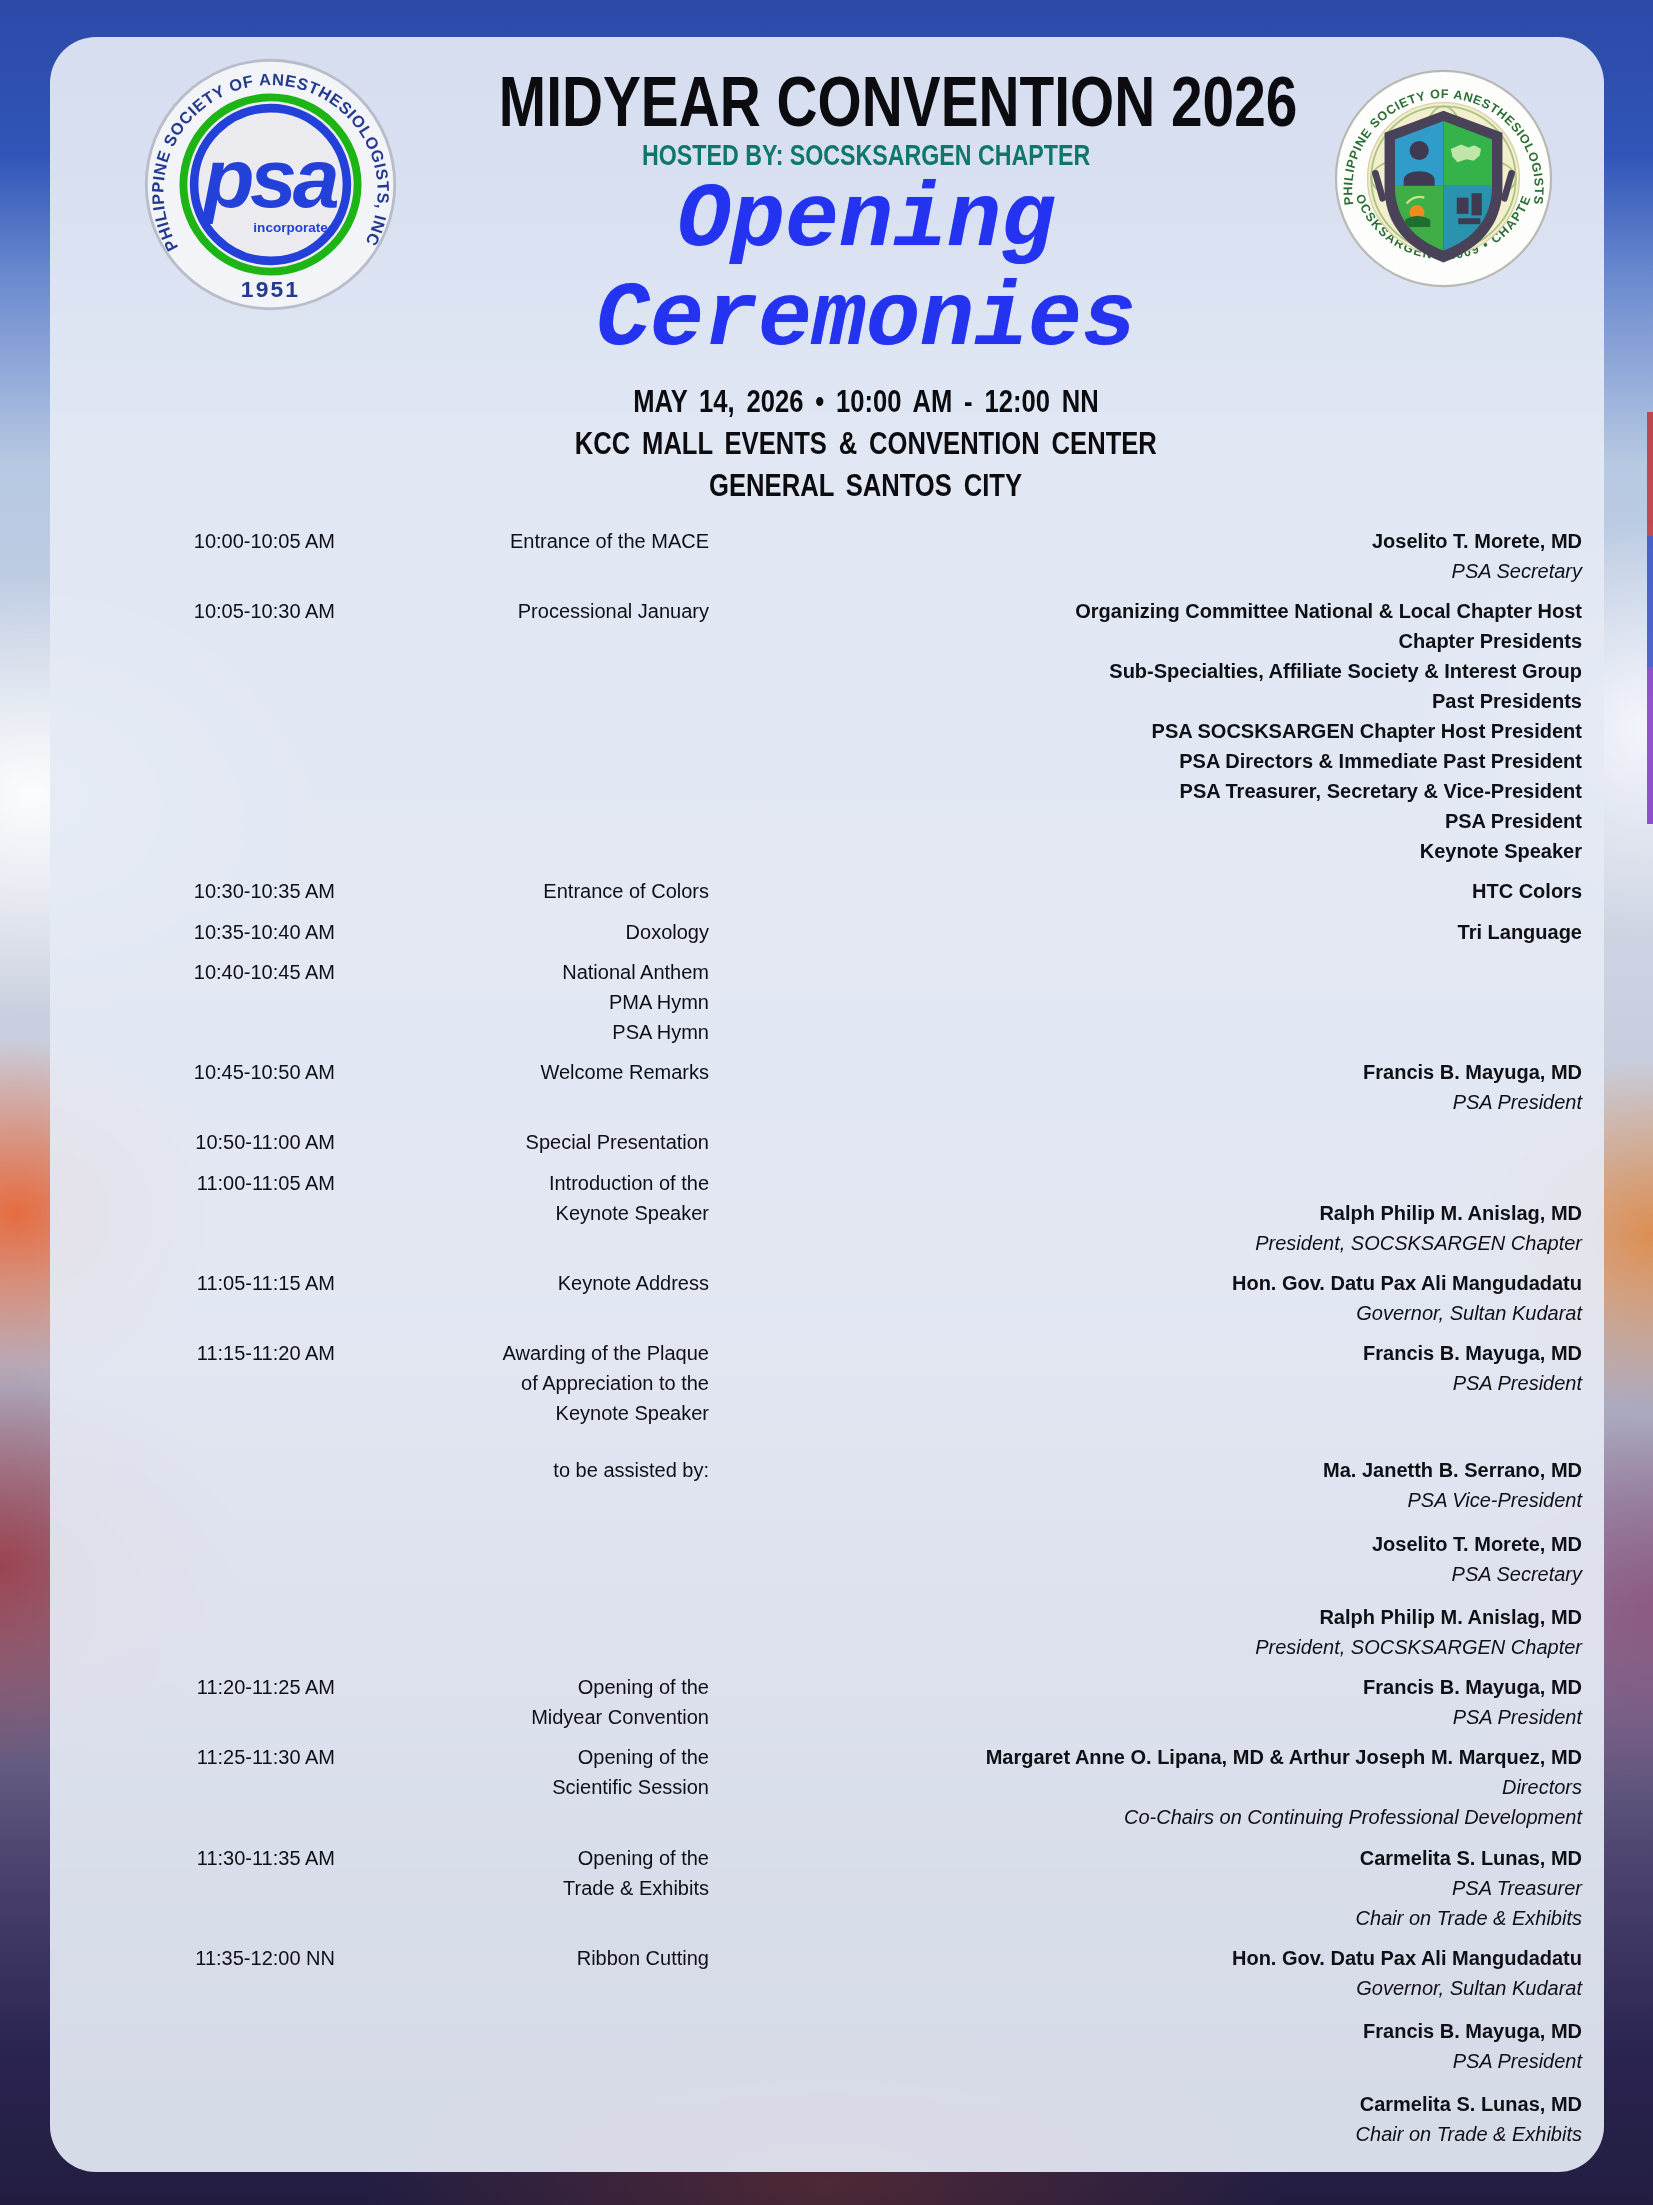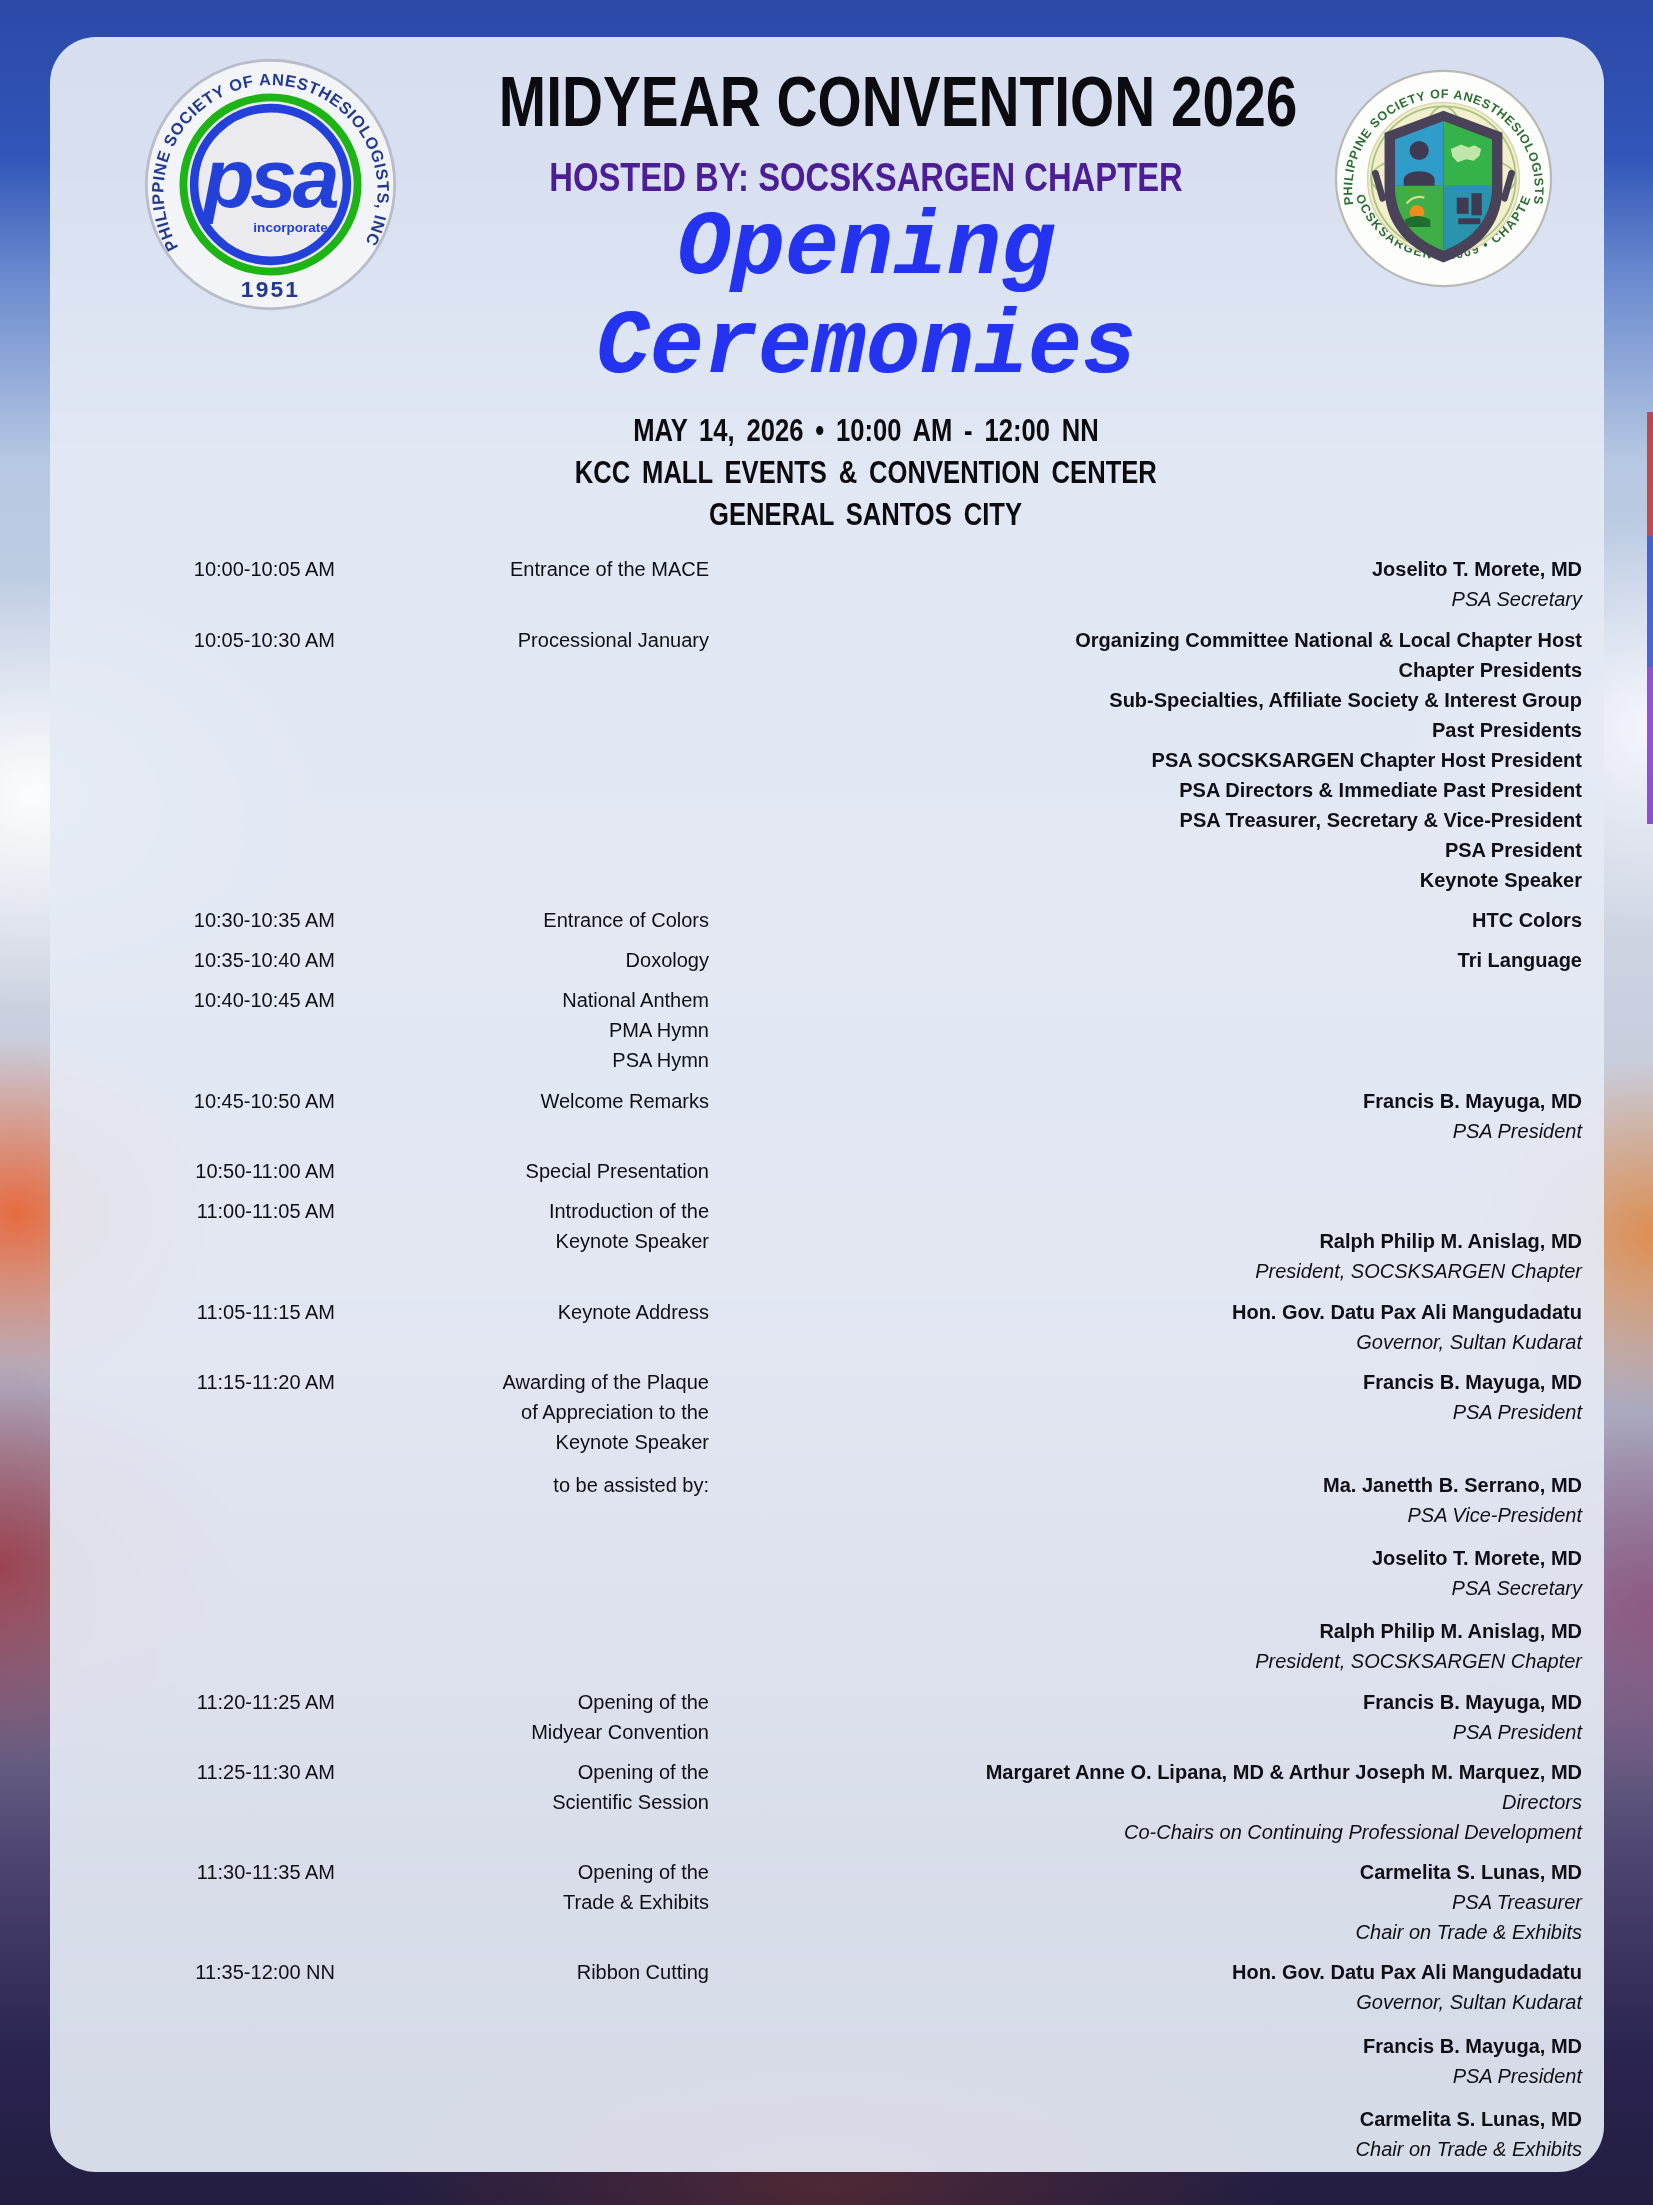--- a/index.html
+++ b/index.html
@@ -33,21 +33,21 @@
     overflow:hidden;
   }
   
   .header{display:flex;align-items:flex-start;padding:19px 20.6px 0 20.6px;}
   .logo-box{flex:0 0 auto;}
   .logo-left{width:257px;height:257px;margin-left:71px;}
   .logo-right{width:221px;height:221px;margin-top:11.8px;margin-right:29px;}
   .header-text{flex:1 1 auto;text-align:center;padding-top:10.3px;min-width:0;}
   .condensed{display:inline-block;transform:scaleX(.8);transform-origin:50% 50%;white-space:nowrap;}
   .title{font-size:71px;font-weight:700;letter-spacing:0;line-height:1.02;color:#0b0b10;}
-  .subtitle{font-size:41px;font-weight:700;line-height:1.05;margin-top:17px;color:#4c1d95;}
+  .subtitle{font-size:29px;font-weight:700;line-height:1.05;margin-top:1px;color:#0f766e;}
   .script-title{
     font-family:Liberation Mono, monospace;font-style:italic;font-weight:700;
     font-size:90px;line-height:1.1;color:#2433f0;margin-top:1.5px;
     text-shadow:0 0 0.7px rgba(36,51,240,.6);
   }
   .info-line{font-size:32px;font-weight:700;line-height:1.32;word-spacing:5.9px;color:#0b0b10;text-align:center;}
   .info-first{margin-top:10.3px;}
   
   .schedule{padding:19px 22px 0 22px;}
   .row{display:flex;align-items:flex-start;margin-bottom:10.3px;}
@@ -259,21 +259,21 @@
         <div>Keynote Address</div>
       </div>
       <div class="cell people">
         <div class="person">
           <div class="p-name">Hon. Gov. Datu Pax Ali Mangudadatu</div>
           <div class="p-title">Governor, Sultan Kudarat</div>
         </div>
       </div>
     </div>
 
-    <div class="row" style="margin-bottom:13px">
+    <div class="row" style="margin-bottom:27px">
       <div class="cell time">11:15-11:20 AM</div>
       <div class="cell activity">
         <div>Awarding of the Plaque</div>
         <div>of Appreciation to the</div>
         <div>Keynote Speaker</div>
       </div>
       <div class="cell people">
         <div class="person">
           <div class="p-name">Francis B. Mayuga, MD</div>
           <div class="p-title">PSA President</div>

